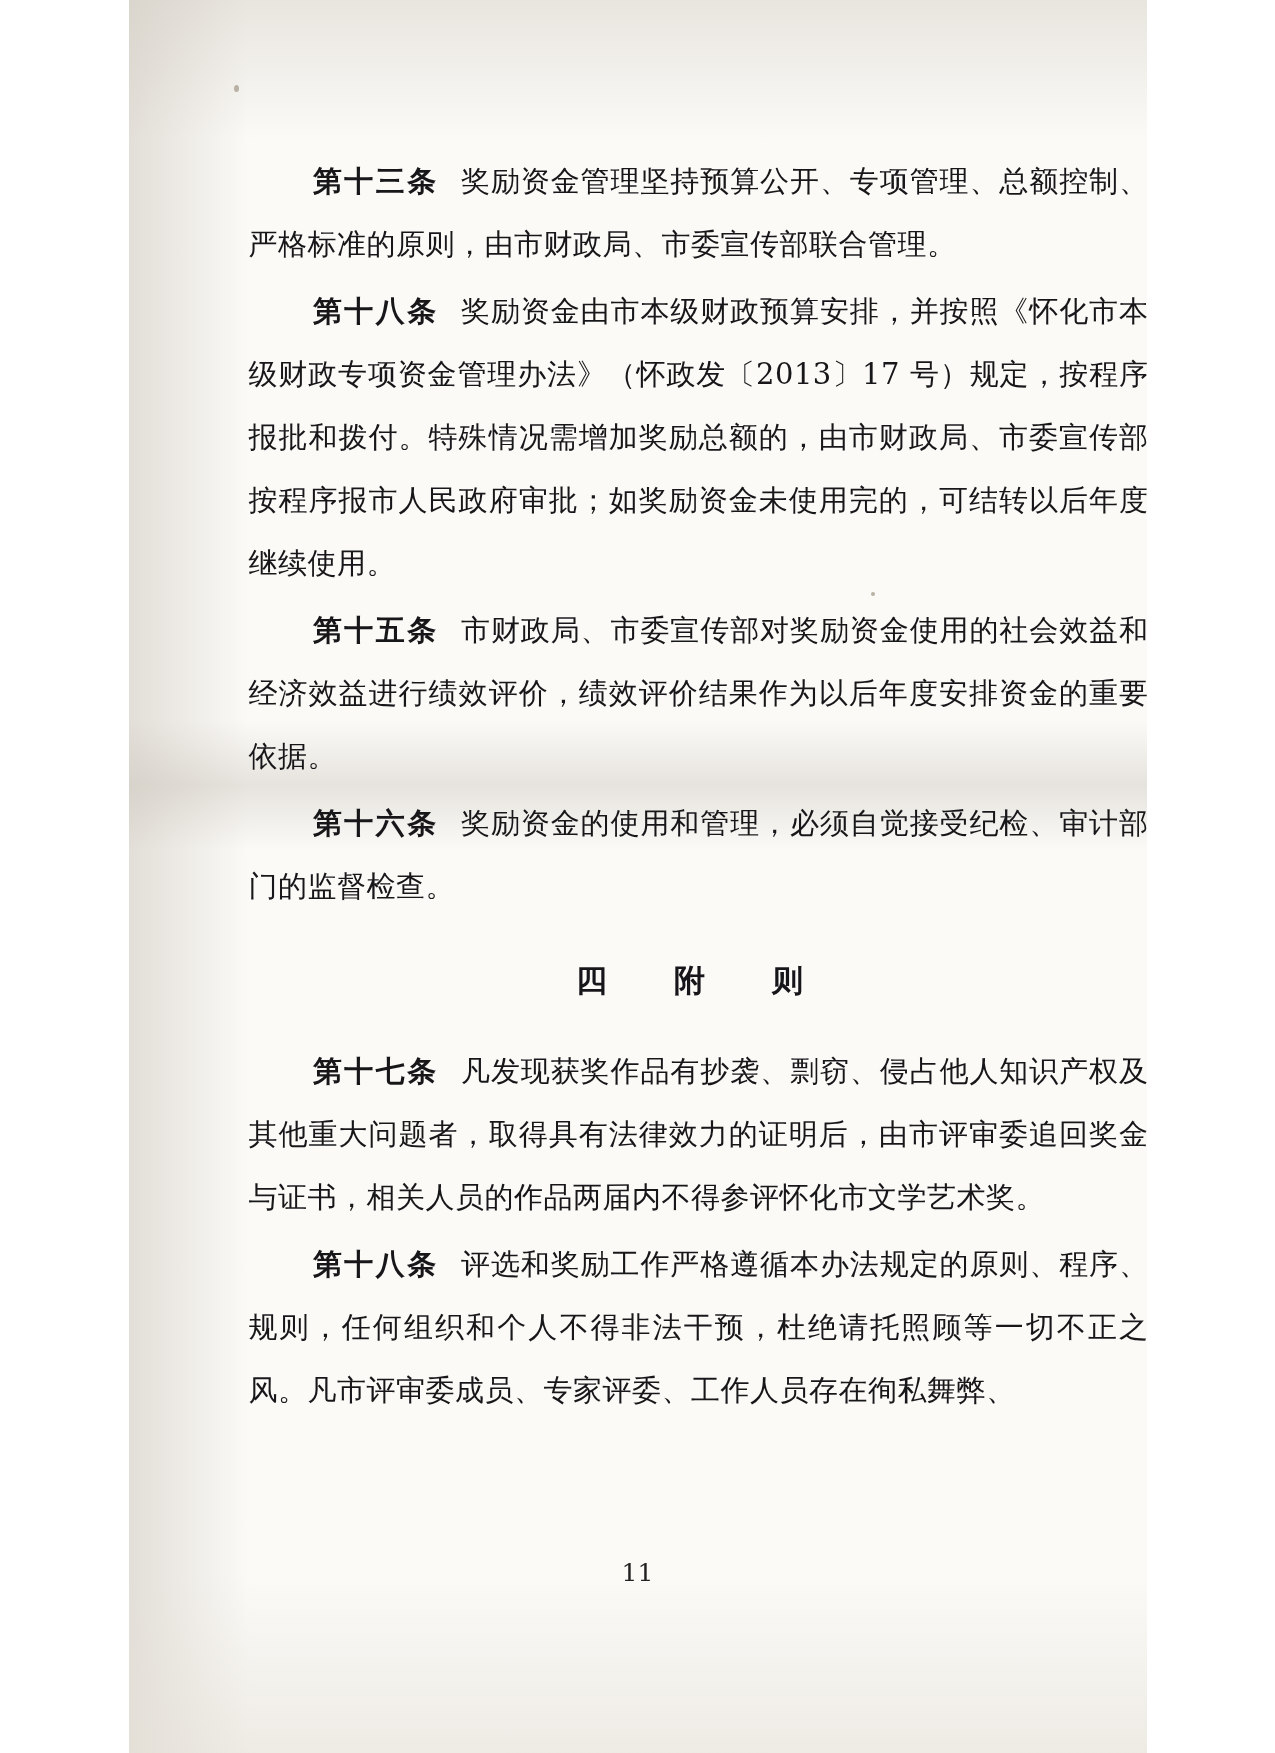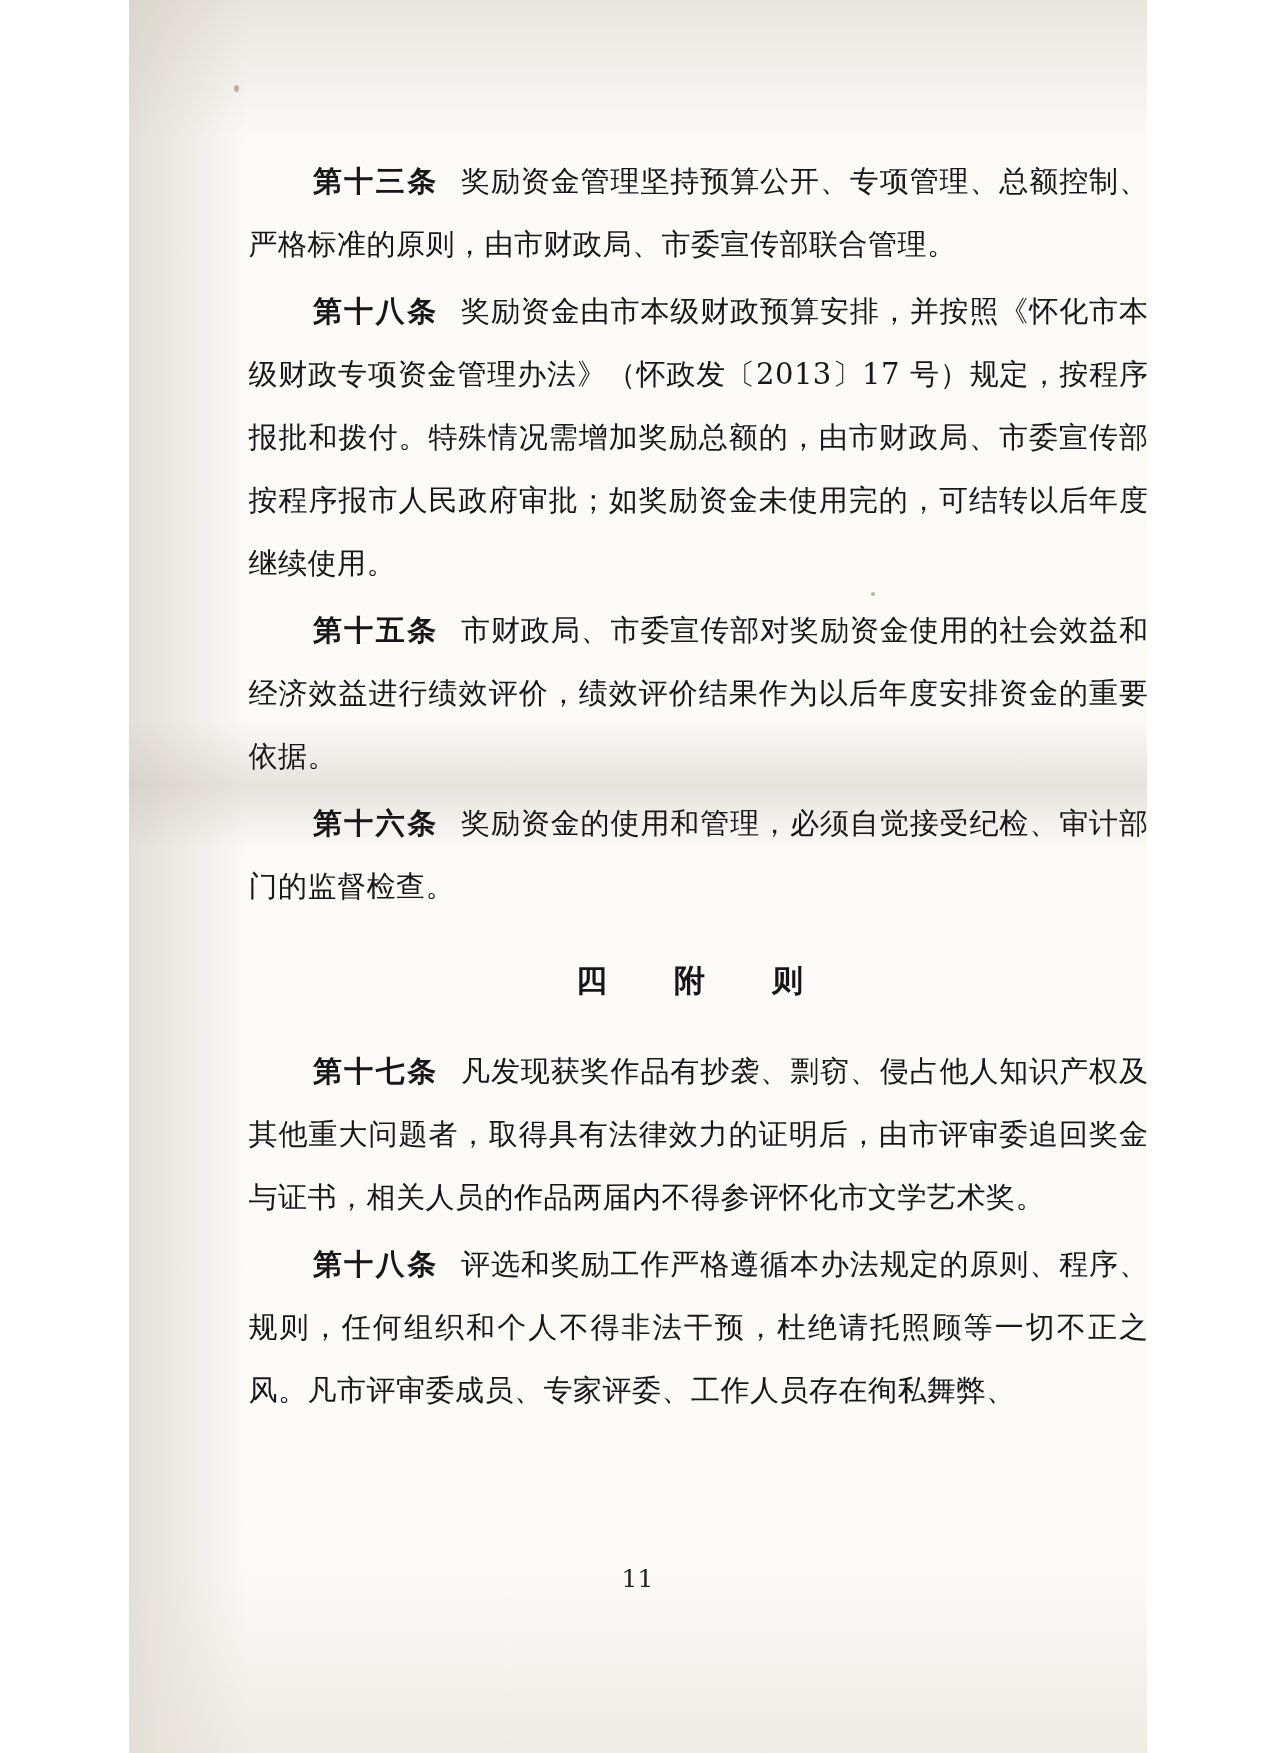--- a/index.html
+++ b/index.html
@@ -85,21 +85,21 @@
     font-size: 31px;
     font-weight: 700;
     text-align: center;
     letter-spacing: 18px;
     color: #15151a;
     margin: 42px 0 38px 0;
   }
 
   .page-number {
     position: absolute;
-    bottom: 160px;
+    bottom: 166px;
     left: 0;
     width: 100%;
     text-align: center;
     font-size: 25px;
     color: #222;
     font-family: "DejaVu Serif", "Liberation Serif", serif;
   }
 </style>
 </head>
 <body>

